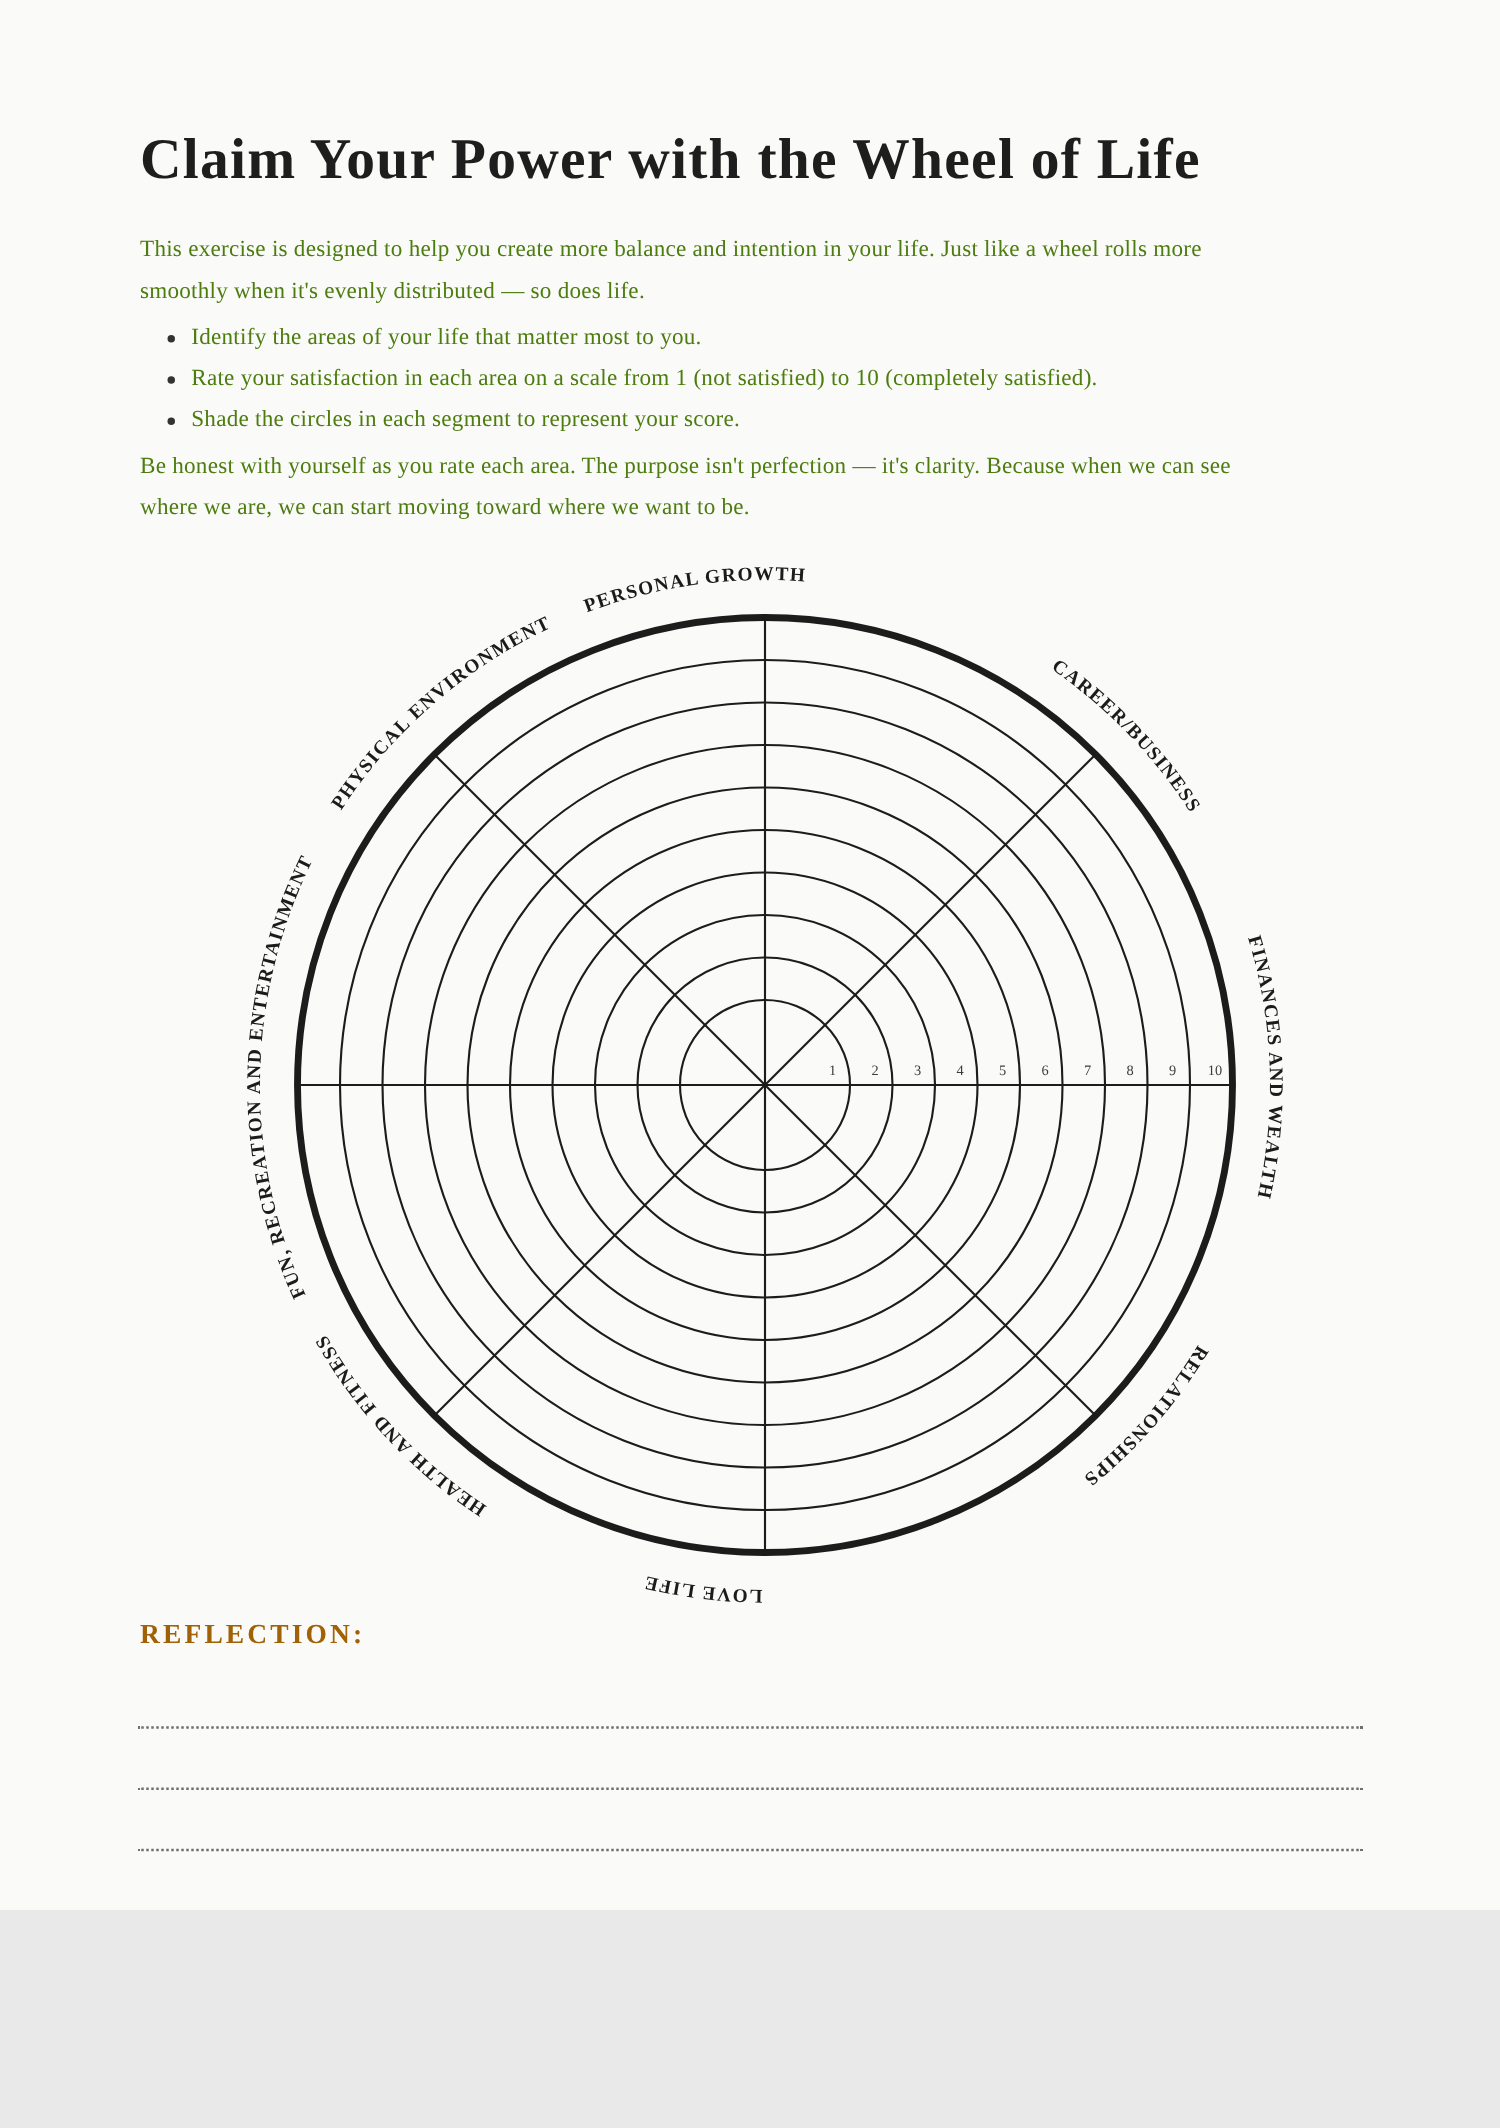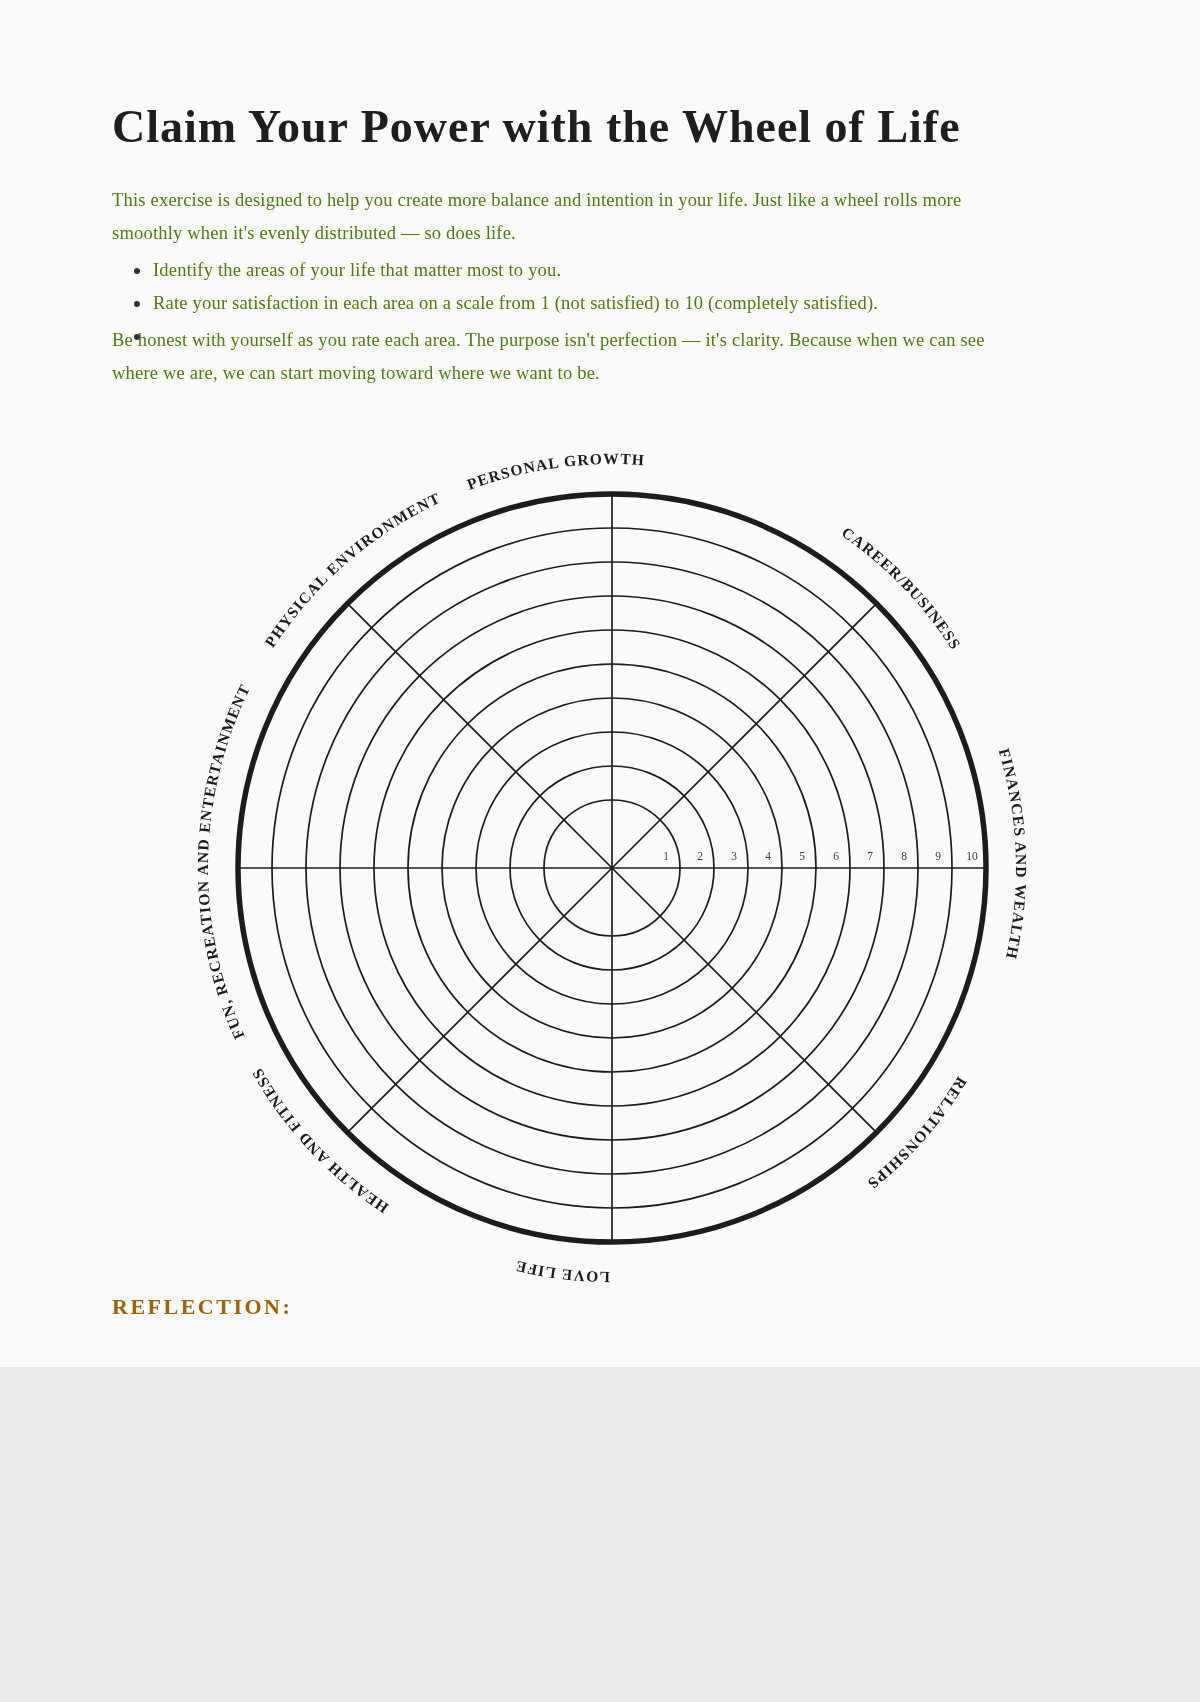--- a/index.html
+++ b/index.html
@@ -1,19 +1,19 @@
 <!DOCTYPE html>
 <html><head>
 <meta charset="utf-8">
 <style>
   html,body{margin:0;padding:0;background:#e9e9e9;}
   .page{
     position:relative;
     width:1200px;
-    height:1367px;
+    height:1528px;
     margin:0 auto;
     background:#fafaf8;
     overflow:hidden;
     font-family:"Liberation Serif", serif;
   }
   .page-title{
     position:absolute;
     left:112px;
     top:100px;
     margin:0;
@@ -112,20 +112,21 @@
       <li>
         <span class="dot"></span>
         <span>Identify the areas of your life that matter most to you.</span>
       </li>
       <li>
         <span class="dot"></span>
         <span>Rate your satisfaction in each area on a scale from 1 (not satisfied) to 10 (completely satisfied).</span>
       </li>
       <li>
         <span class="dot"></span>
+        <span>Shade the circles in each segment to represent your score.</span>
       </li>
     </ul>
     <p>Be honest with yourself as you rate each area. The purpose isn't perfection — it's clarity. Because when we can see where we are, we can start moving toward where we want to be.</p>
   </div>
 
   <svg class="wheel-svg" viewBox="0 0 880 880">
       <circle cx="440" cy="440" r="68" fill="none" stroke="#1c1c1c" stroke-width="1.7"></circle>
       <circle cx="440" cy="440" r="102" fill="none" stroke="#1c1c1c" stroke-width="1.7"></circle>
       <circle cx="440" cy="440" r="136" fill="none" stroke="#1c1c1c" stroke-width="1.7"></circle>
       <circle cx="440" cy="440" r="170" fill="none" stroke="#1c1c1c" stroke-width="1.7"></circle>

